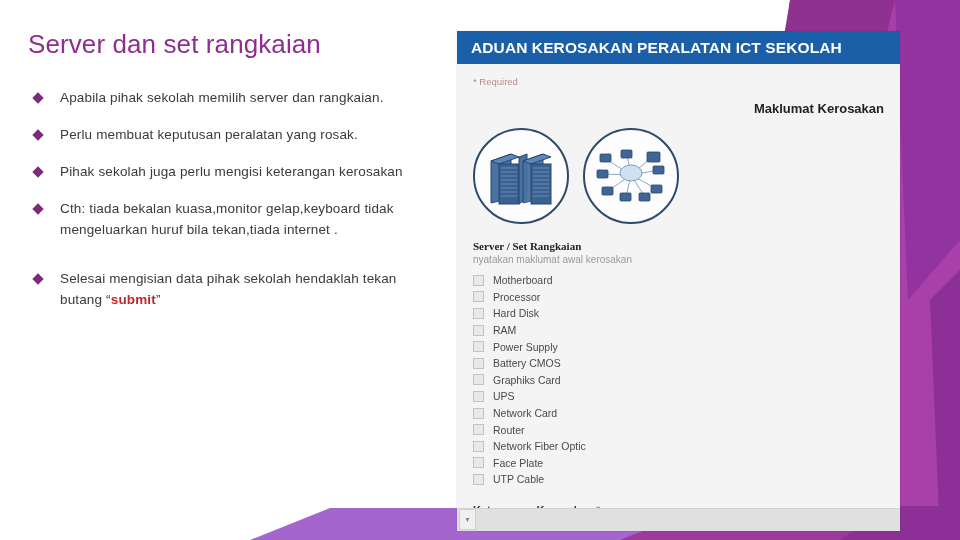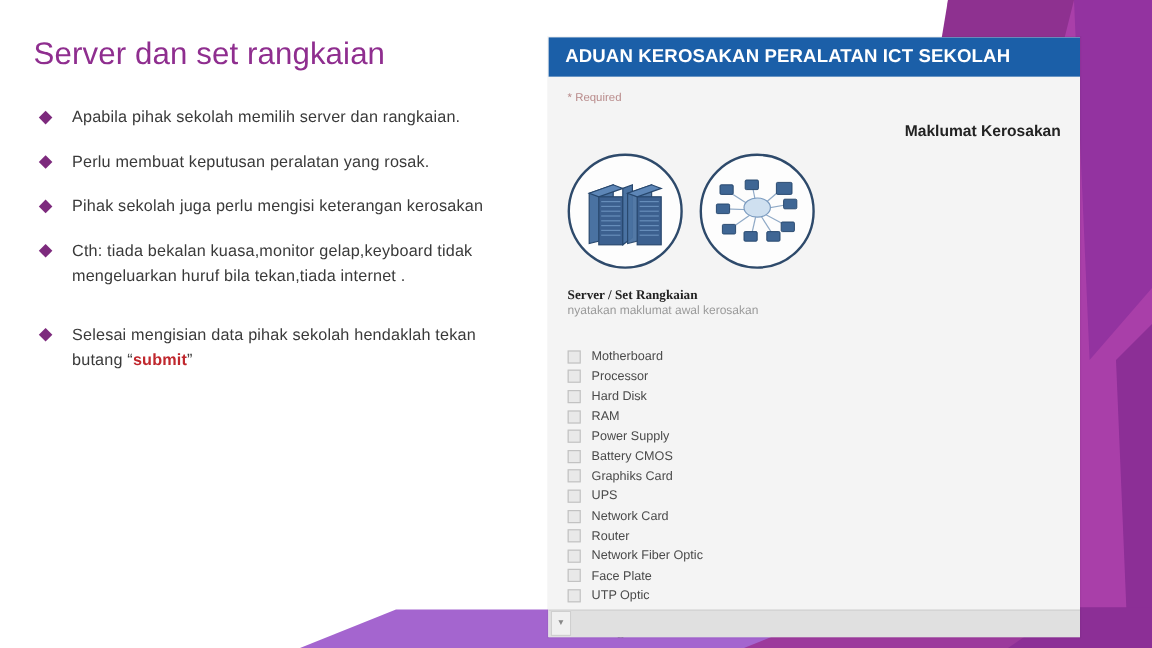--- a/index.html
+++ b/index.html
@@ -154,21 +154,21 @@
   .field-label {
     font-size: 11px;
     font-weight: bold;
     color: #222222;
     margin-bottom: 2px;
     font-family: Liberation Serif, serif;
   }
   .field-sub {
     font-size: 10px;
     color: #9a9a9a;
-    margin-bottom: 24px;
+    margin-bottom: 7px;
   }
   .cb-list {
     margin: 0;
     padding: 0;
     list-style: none;
   }
   .cb-item {
     display: flex;
     align-items: center;
     height: 16.6px;
@@ -398,21 +398,21 @@
         <li class="cb-item">
           <span class="cb-box"></span>
           <span class="cb-label">Network Fiber Optic</span>
         </li>
         <li class="cb-item">
           <span class="cb-box"></span>
           <span class="cb-label">Face Plate</span>
         </li>
         <li class="cb-item">
           <span class="cb-box"></span>
-          <span class="cb-label">UTP Optic</span>
+          <span class="cb-label">UTP Cable</span>
         </li>
       </ul>
 
       <div class="next-field"><span>Keterangan Kerosakan</span>
         <span class="star">*</span>
       </div>
 
       <div class="cut-strip"></div>
       <div class="scroll-btn">▼</div>
 

